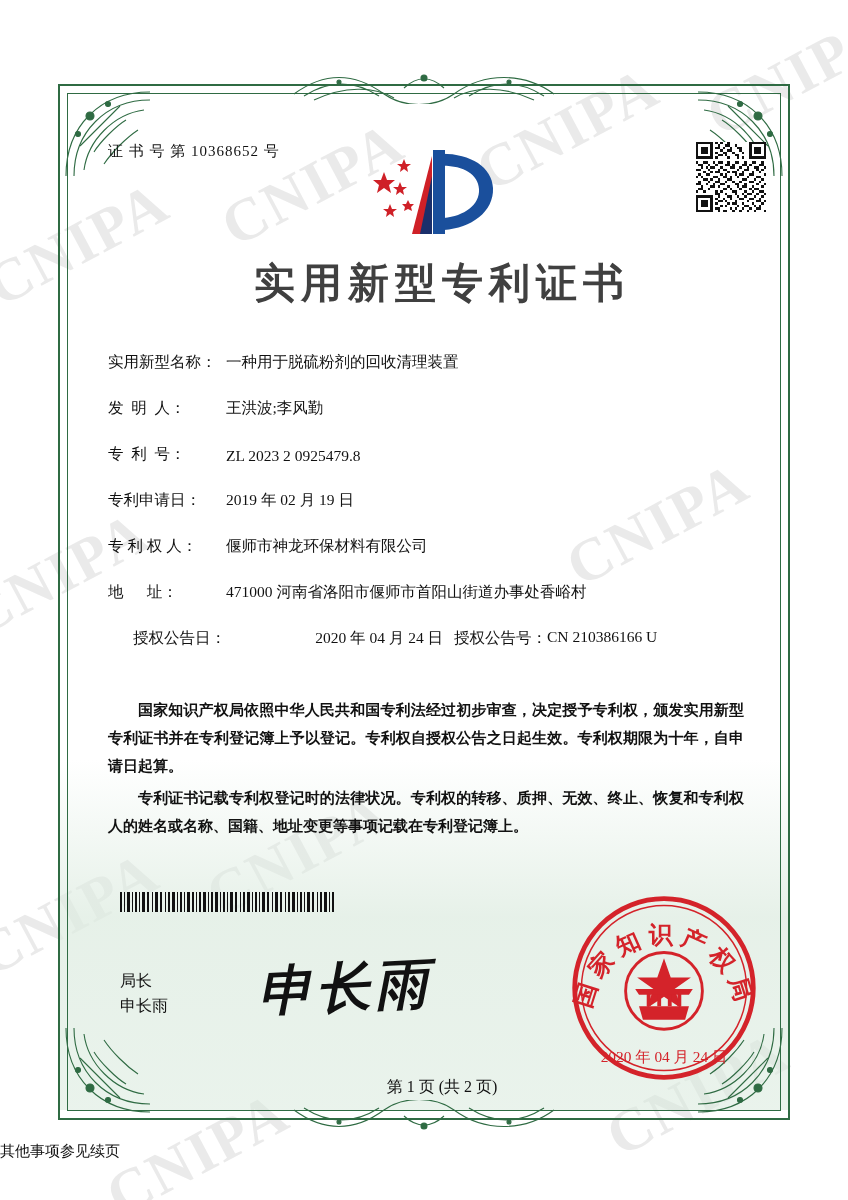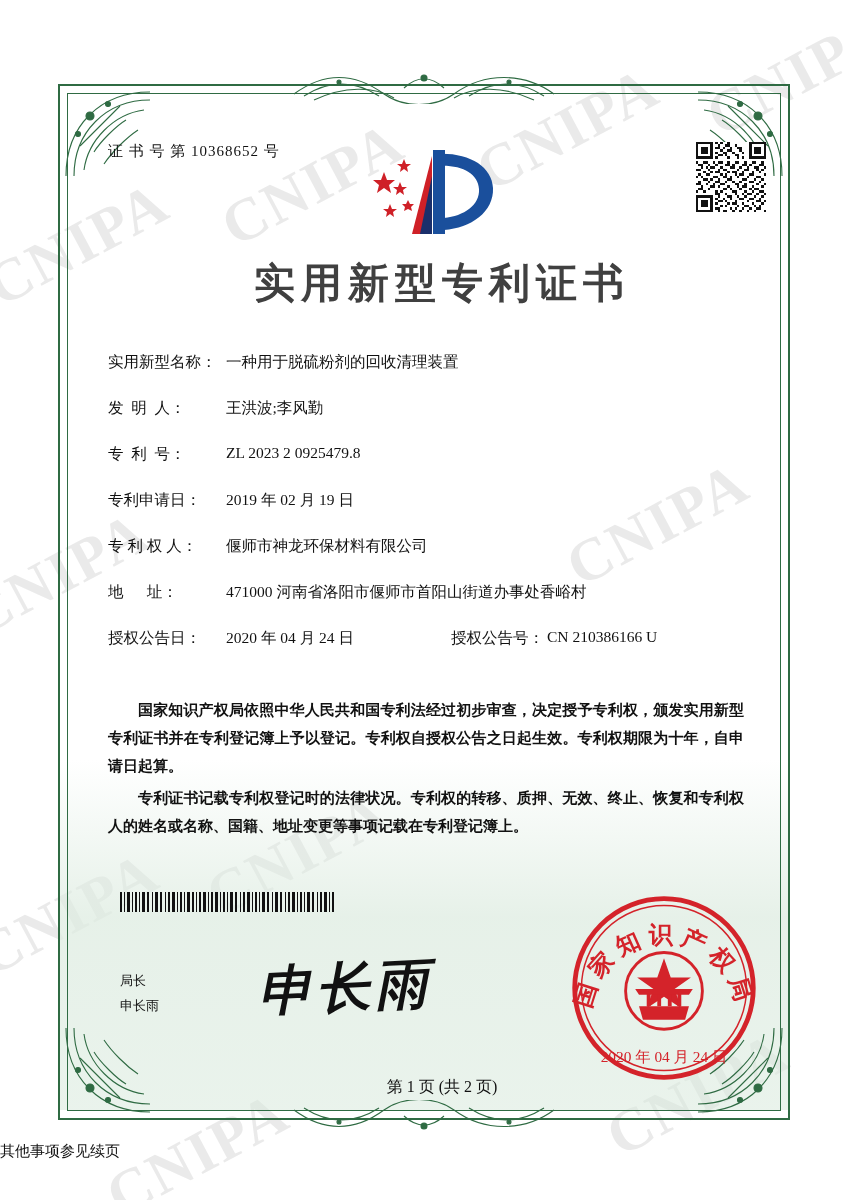--- a/index.html
+++ b/index.html
@@ -119,34 +119,35 @@
     position: absolute;
     left: 50px;
     top: 268px;
     width: 640px;
     font-family: "Liberation Serif", serif;
     font-size: 15.5px;
     color: #111;
   }
   .field {
     display: flex;
-    align-items: flex-start;
+    align-items: flex-end;
     margin-bottom: 25px;
   }
   .flabel {
     width: 118px;
     flex: 0 0 118px;
     white-space: pre;
   }
   .fvalue {
     flex: 1;
   }
   .field-split {
     display: flex;
     margin-bottom: 6px;
+    text-align: right;
   }
   .split-a { width: 335px; display: flex; }
   .split-b { display: flex; }
   .split-b .flabel { width: 96px; flex: 0 0 96px; margin-left: 8px; }
 
   .paras {
     position: absolute;
     left: 50px;
     top: 612px;
     width: 636px;
@@ -167,21 +168,21 @@
     width: 215px;
     height: 20px;
   }
 
   
   .sig-label {
     position: absolute;
     left: 62px;
     top: 884px;
     font-family: "Liberation Serif", serif;
-    font-size: 13px;
+    font-size: 16px;
     line-height: 25px;
     color: #111;
   }
   .signature {
     position: absolute;
     left: 200px;
     top: 868px;
     font-family: "Liberation Serif", serif;
     font-size: 54px;
     font-weight: bold;

